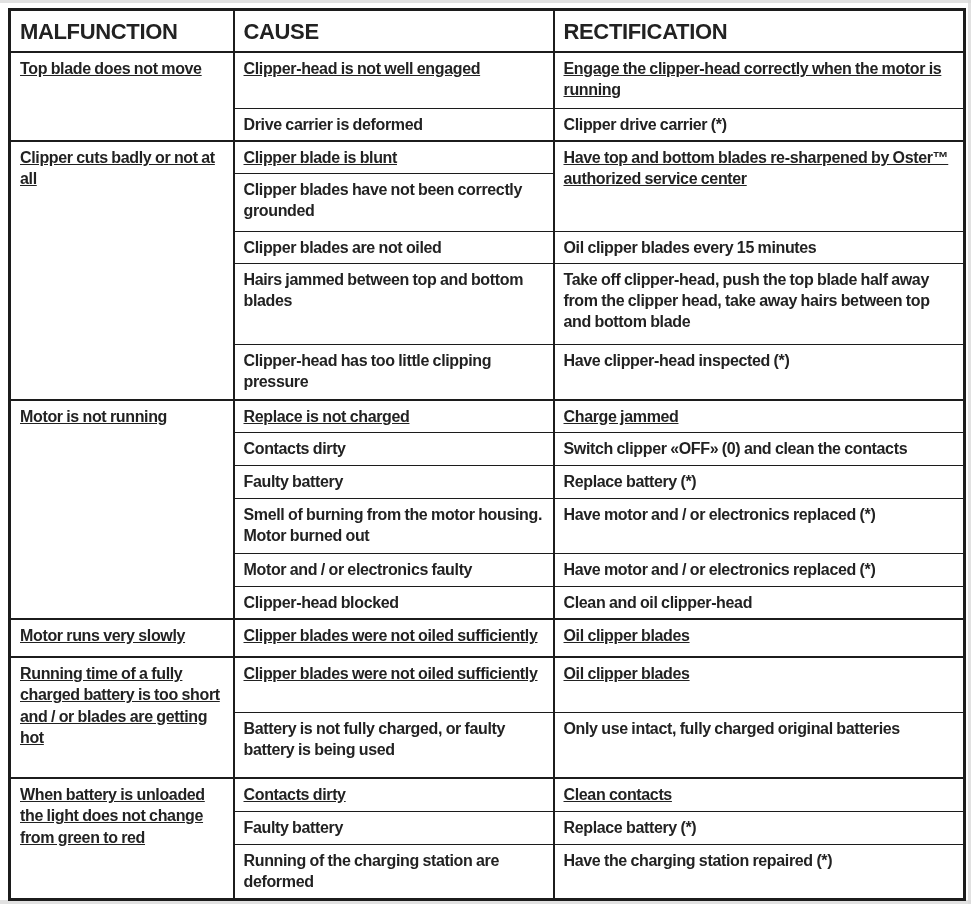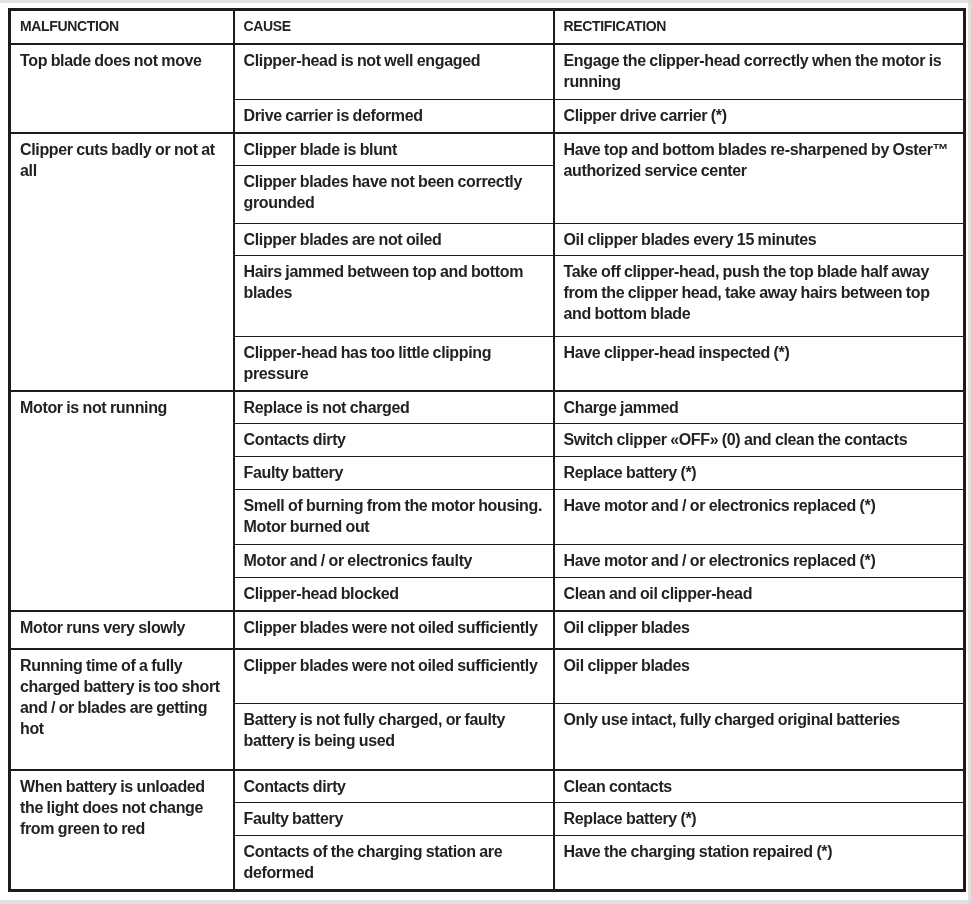--- a/index.html
+++ b/index.html
@@ -38,26 +38,27 @@
     vertical-align: top;
     text-align: left;
     padding: 5px 8px 5px 9px;
     font-weight: 700;
     font-size: 16px;
     line-height: 1.32;
     letter-spacing: -0.35px;
     word-spacing: -0.5px;
   }
   thead th {
-    font-size: 14px;
+    font-size: 22px;
     padding-top: 6px;
     border-bottom-width: 2px;
   }
   tr.group-start td {
     border-top-width: 2.5px;
+    text-decoration: underline;
   }
   td.mal { padding-right: 6px; }
 </style>
 </head>
 <body>
 
 <div class="scan-edge top"></div>
 <div class="scan-edge bottom"></div>
 <div class="scan-edge right"></div>
 
@@ -152,17 +153,17 @@
     <tr class="group-start" style="height:33px">
       <td class="mal" rowspan="3">When battery is unloaded the light does not change from green to red</td>
       <td>Contacts dirty</td>
       <td>Clean contacts</td>
     </tr>
     <tr style="height:33px">
       <td>Faulty battery</td>
       <td>Replace battery (*)</td>
     </tr>
     <tr style="height:55px">
-      <td>Contacts of the charging station are deformed</td>
+      <td>Running of the charging station are deformed</td>
       <td>Have the charging station repaired (*)</td>
     </tr>
   </tbody>
 </table>
 
 </body></html>

